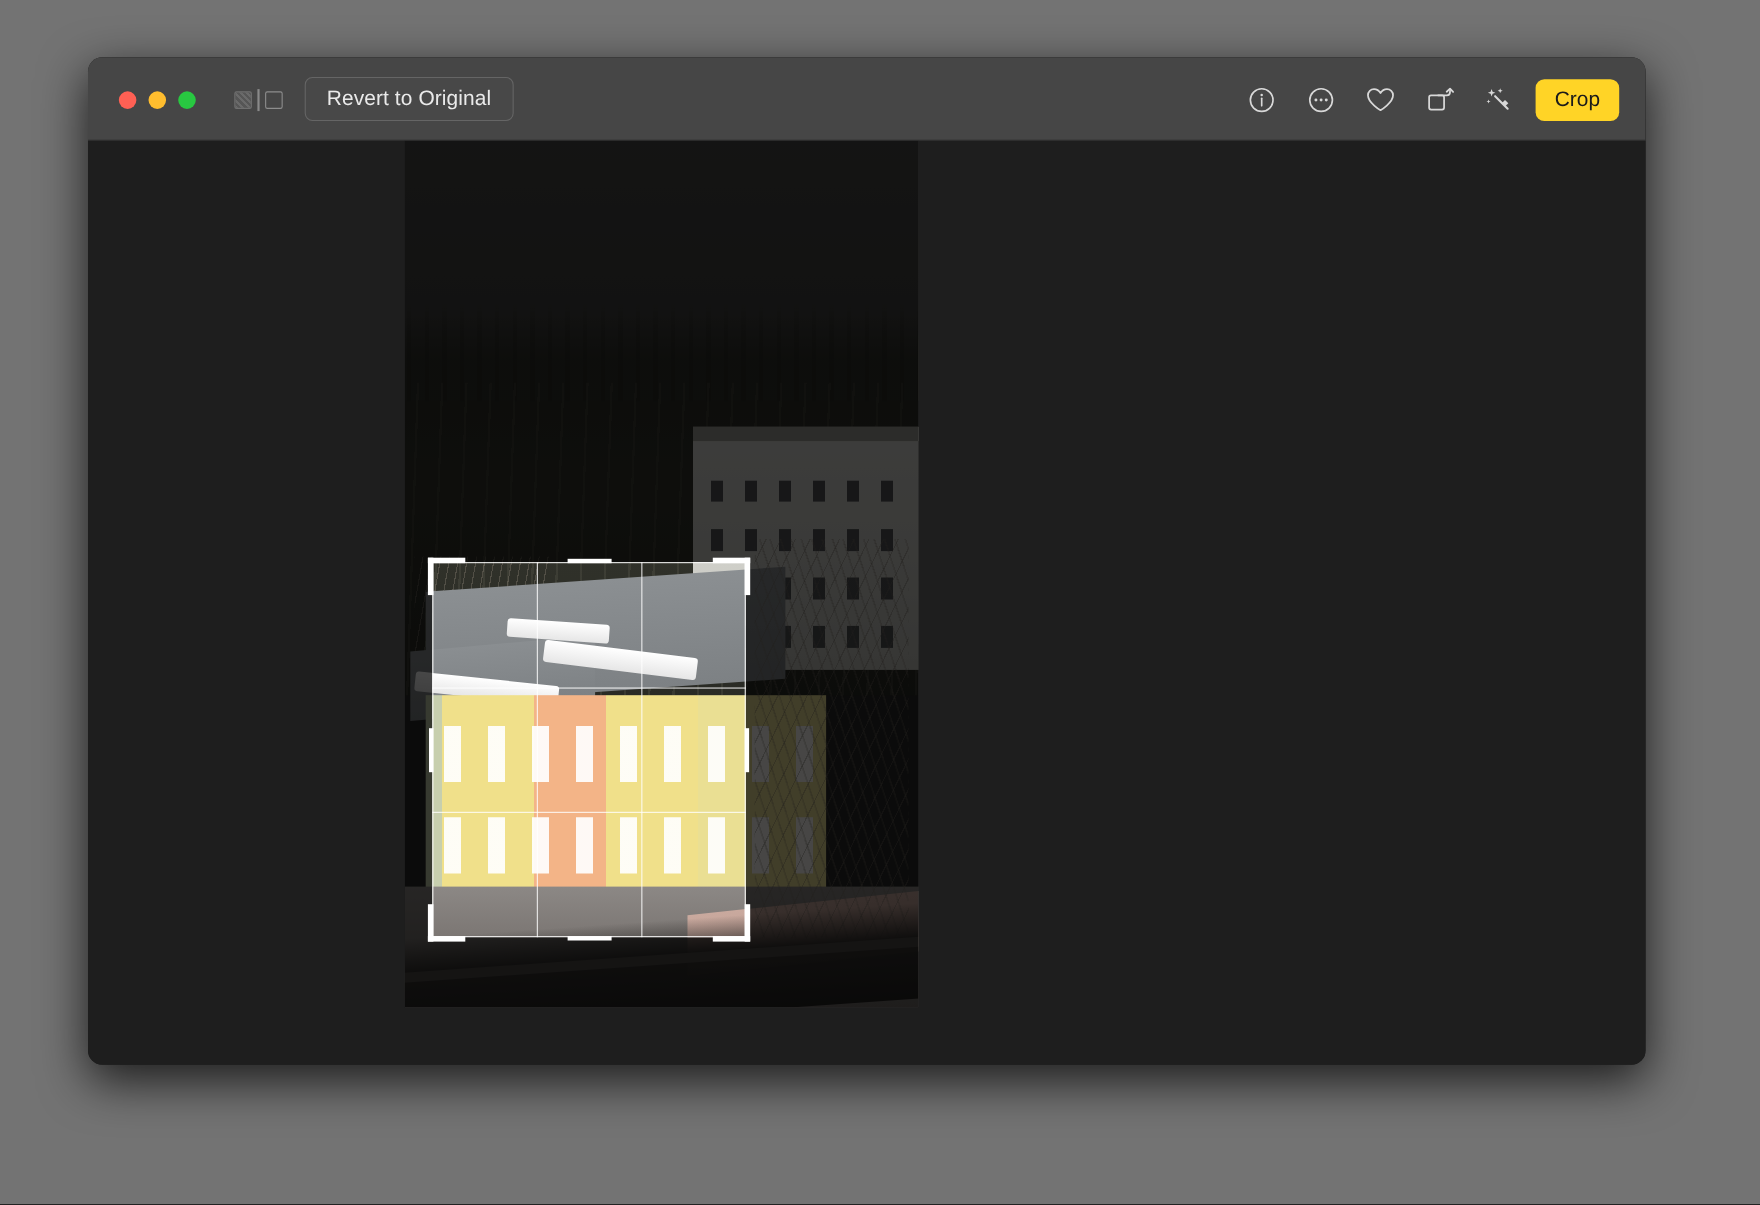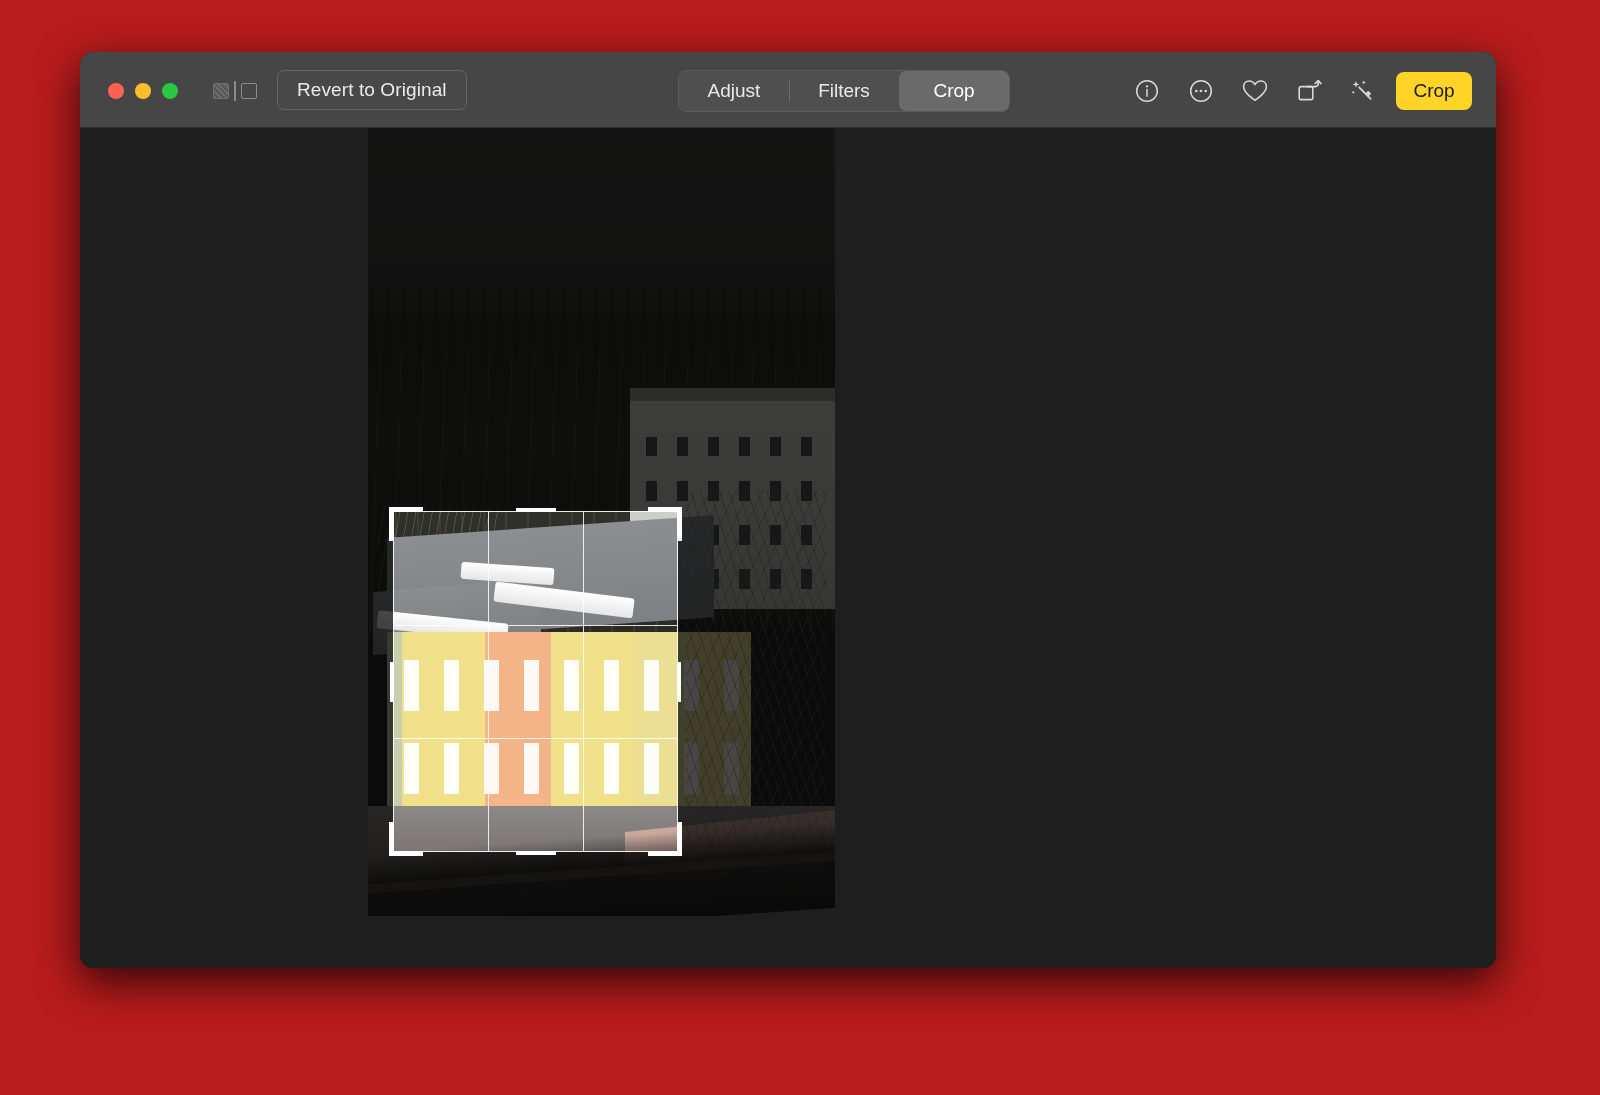--- a/index.html
+++ b/index.html
@@ -11,21 +11,21 @@
     height: 1095px;
     overflow: hidden;
     font-family: "Liberation Sans", sans-serif;
     -webkit-font-smoothing: antialiased;
   }
 
   #root {
     position: relative;
     width: 1600px;
     height: 1095px;
-    background: #b91c1c;
+    background: #737373;
   }
 
   
   .window {
     position: absolute;
     left: 80px;
     top: 52px;
     width: 1416px;
     height: 916px;
     border-radius: 13px;
@@ -495,31 +495,20 @@
       <div class="compare-icon">
         <span class="cmp-filled"></span>
         <span class="cmp-bar"></span>
         <span class="cmp-empty"></span>
       </div>
 
       <div class="revert-btn">
         <span>Revert to Original</span>
       </div>
 
-      <div class="segmented">
-        <div class="seg">
-          <span>Adjust</span>
-        </div>
-        <div class="seg">
-          <span>Filters</span>
-        </div>
-        <div class="seg active">
-          <span>Crop</span>
-        </div>
-      </div>
 
       <div class="tools">
 
         <div class="tool">
           <span>
             <svg width="26" height="26" viewBox="0 0 26 26" fill="none">
               <circle cx="13" cy="13" r="10.3" stroke="#d8d8d8" stroke-width="1.5"></circle>
               <circle cx="13" cy="8.3" r="1.15" fill="#d8d8d8"></circle>
               <path d="M13 11.4 V18.2" stroke="#d8d8d8" stroke-width="1.5" stroke-linecap="round"></path>
             </svg>

